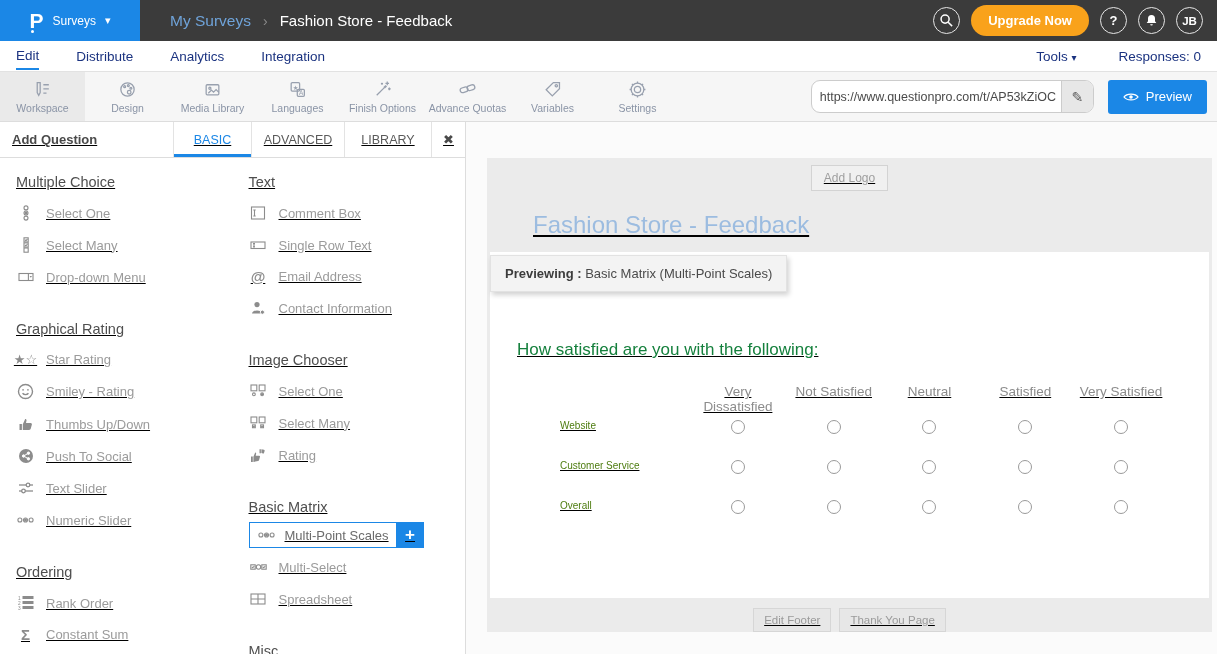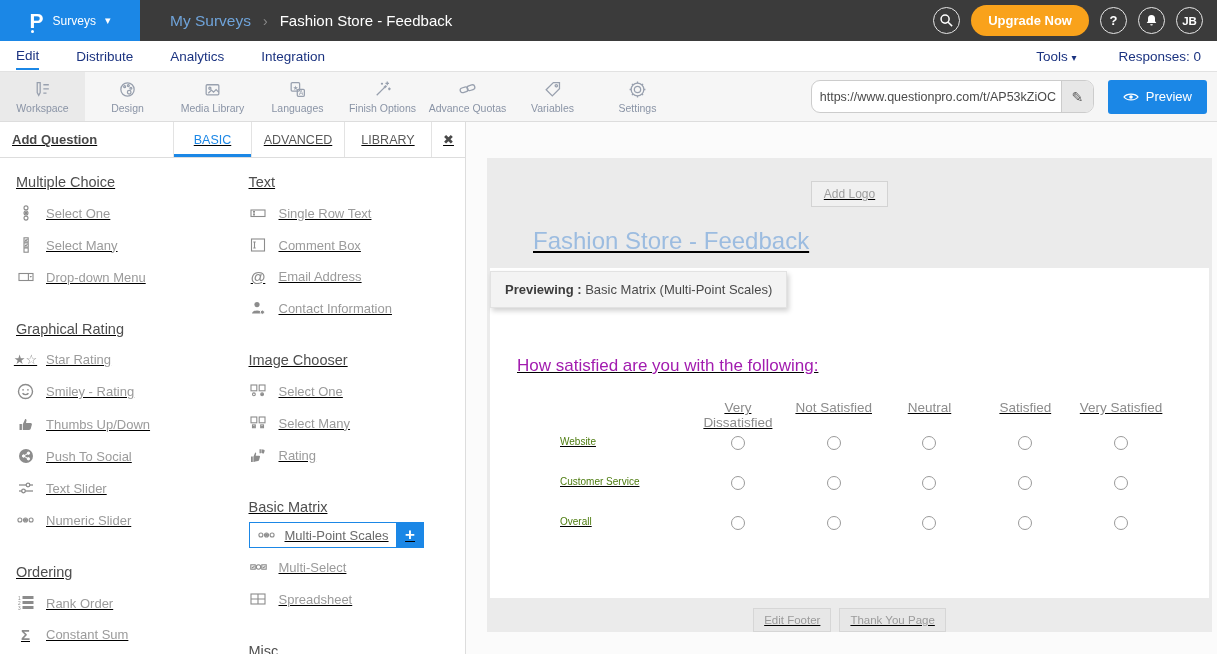--- a/index.html
+++ b/index.html
@@ -62,29 +62,29 @@
   .qicon { width:19px; display:flex; justify-content:center; color:#8C8C8C; font-size:13px; line-height:1; }
   .qlabel { font-size:13px; color:#9B9B9B; }
   .qitem-selected-row { display:flex; align-items:stretch; margin:3px 0; cursor:pointer; }
   .sel-box { display:flex; align-items:center; gap:9px; border:1.5px solid #1B87E6; background:#fff; padding:4px 7px; }
   .sel-box .qlabel { color:#6b6b6b; }
   .add-btn { width:27px; background:#1B87E6; color:#fff; border:none; font-size:17px; font-weight:bold; cursor:pointer; display:flex; align-items:center; justify-content:center; font-family:inherit; }
 
   
   .preview-area { flex:1; background:#FBFBFB; padding:36px 5px 22px 21px; min-width:0; }
   .survey-card { background:#EBEBEB; height:474px; display:flex; flex-direction:column; }
-  .logo-row { display:flex; justify-content:center; padding-top:7px;margin-top:16px; }
+  .logo-row { display:flex; justify-content:center; padding-top:7px; }
   .add-logo-btn { border:1px solid #D3D3D3; background:#F0F0F0; color:#9E9E9E; font-size:12px; padding:5px 12px; cursor:pointer; font-family:inherit; }
   .survey-title { margin:20px 0 0 46px; font-size:24px; color:#9CBCE0; font-weight:400; }
   .white-card { background:#fff; margin:13px 3px 0; height:347px; position:relative; }
   .preview-tooltip { position:absolute; top:3px; left:0; background:#F3F3F3; border:1px solid #e2e2e2; box-shadow:2px 3px 5px rgba(0,0,0,.18); padding:10px 14px; font-size:13px; white-space:nowrap; }
   .preview-tooltip b { color:#3c3c3c; }
   .preview-tooltip span { color:#4a4a4a; }
   .question-block { padding:88px 40px 0 27px; }
-  .question-text { font-size:17px; color:#a21caf; }
+  .question-text { font-size:17px; color:#15803d; }
   .matrix { margin-top:24px; }
   .mrow { display:flex; align-items:flex-start; height:40px;margin-left:43px; }
   .mrow.header { height:36px; }
   .mlabel { width:130px; flex:0 0 130px; font-size:10px; color:#4d7c0f; }
   .mcell { flex:1; display:flex; justify-content:center; align-items:center; font-size:13.5px; color:#8C8C8C; text-align:center; }
   .radio { width:14px; height:14px; border:1px solid #9a9a9a; border-radius:50%; background:#fff; cursor:pointer; display:inline-block; }
   .card-footer { flex:1; display:flex; justify-content:center; align-items:flex-start; gap:8px; padding-top:10px; }
   .footer-btn { border:1px solid #D6D6D6; background:#E7E7E7; color:#9B9B9B; font-size:11.5px; padding:5px 10px; cursor:pointer; font-family:inherit; }
 </style>
 </head>
@@ -370,34 +370,34 @@
             
             
           </div>
         </div>
 
         <div class="qcol">
           <div class="section-title">Text</div>
           <div class="qitem">
             <span class="qicon">
                 <svg width="16" height="16" viewBox="0 0 16 16" fill="none" stroke="currentColor" stroke-width="1.1">
+                  <rect x="1.5" y="2" width="13" height="12"></rect>
+                  <path d="M4.5 5v6M3.3 5h2.4M3.3 11h2.4"></path>
+                </svg>
+              </span>
+            <span class="qlabel">Comment Box</span>
+          </div>
+          <div class="qitem">
+            <span class="qicon">
+                <svg width="16" height="16" viewBox="0 0 16 16" fill="none" stroke="currentColor" stroke-width="1.1">
                   <rect x="1" y="5" width="14" height="6.5"></rect>
                   <path d="M4 6.6v3.3M3 6.6h2M3 9.9h2"></path>
                 </svg>
               </span>
             <span class="qlabel">Single Row Text</span>
-          </div>
-          <div class="qitem">
-            <span class="qicon">
-                <svg width="16" height="16" viewBox="0 0 16 16" fill="none" stroke="currentColor" stroke-width="1.1">
-                  <rect x="1.5" y="2" width="13" height="12"></rect>
-                  <path d="M4.5 5v6M3.3 5h2.4M3.3 11h2.4"></path>
-                </svg>
-              </span>
-            <span class="qlabel">Comment Box</span>
           </div>
           <div class="qitem">
             <span class="qicon" style="font-size:15px;font-weight:bold">@</span>
             <span class="qlabel">Email Address</span>
           </div>
           <div class="qitem">
             <span class="qicon">
                 <svg width="16" height="16" viewBox="0 0 16 16">
                   <g fill="currentColor">
                     <circle cx="7" cy="4.6" r="2.6"></circle>

